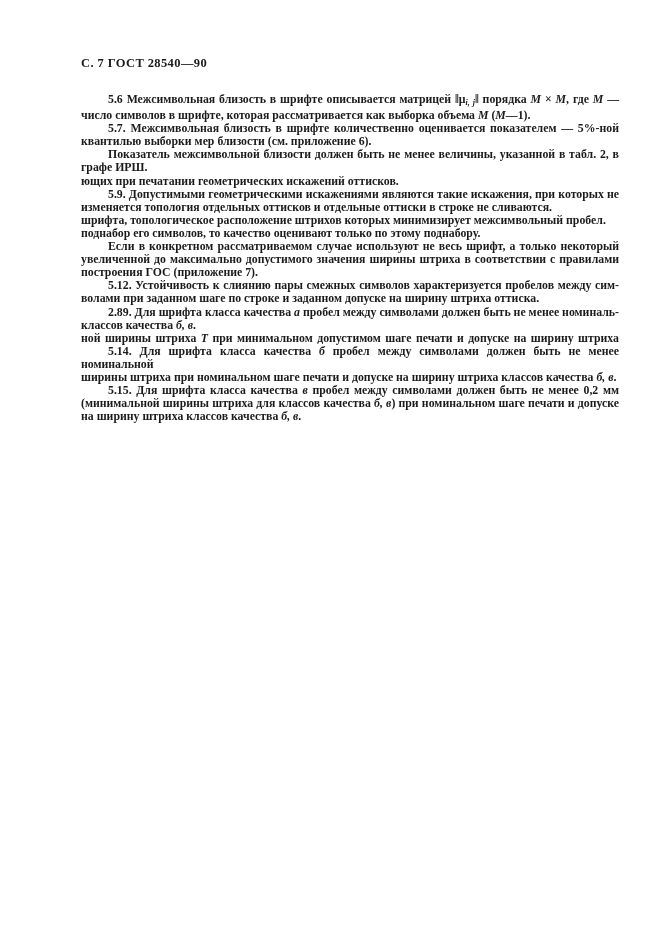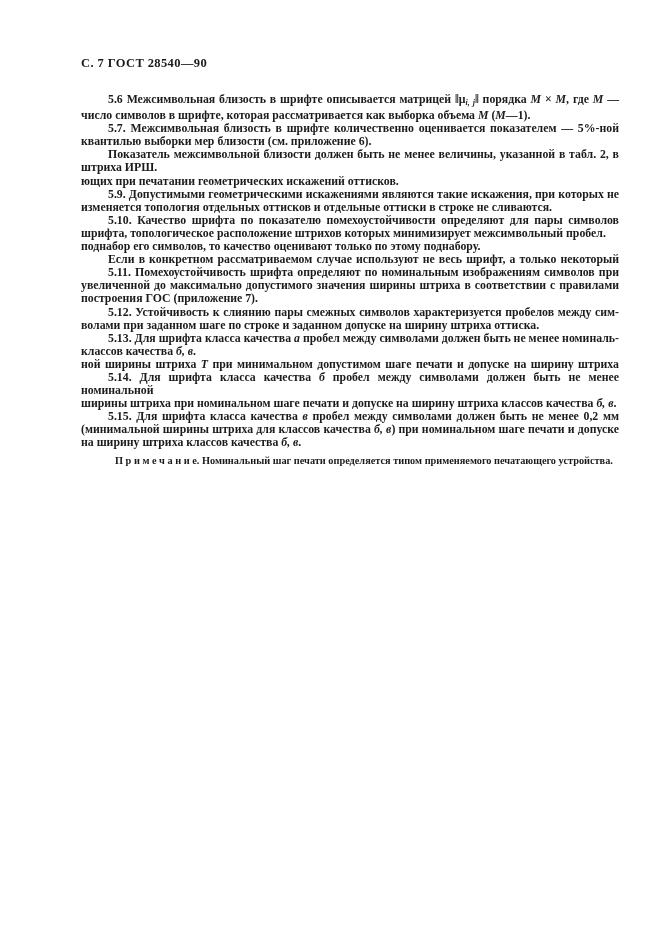--- a/index.html
+++ b/index.html
@@ -59,57 +59,52 @@
       <div class="para">
         <div class="line indent just"><span class="seg">5.6  Межсимвольная близость в шрифте описывается матрицей ‖μ</span><span class="seg sub">i, j</span><span class="seg">‖ порядка </span><span class="seg i">М</span><span class="seg"> × </span><span class="seg i">М</span><span class="seg">, где </span><span class="seg i">М</span><span class="seg"> —</span></div>
         <div class="line"><span class="seg">число символов в шрифте, которая рассматривается как выборка объема </span><span class="seg i">М</span><span class="seg"> (</span><span class="seg i">М</span><span class="seg">—1).</span></div>
       </div>
       <div class="para">
         <div class="line indent just"><span class="seg">5.7. Межсимвольная близость в шрифте количественно оценивается показателем — 5%-ной</span></div>
         <div class="line"><span class="seg">квантилью выборки мер близости (см. приложение 6).</span></div>
       </div>
       <div class="para">
         <div class="line indent just"><span class="seg">Показатель межсимвольной близости должен быть не менее величины, указанной в табл. 2, в</span></div>
-        <div class="line"><span class="seg">штриха ИРШ.</span></div>
+        <div class="line"><span class="seg">графе ИРШ.</span></div>
       </div>
       <div class="para">
         <div class="line"><span class="seg">ющих при печатании геометрических искажений оттисков.</span></div>
       </div>
       <div class="para">
         <div class="line indent just"><span class="seg">5.9. Допустимыми геометрическими искажениями являются такие искажения, при которых не</span></div>
         <div class="line"><span class="seg">изменяется топология отдельных оттисков и отдельные оттиски в строке не сливаются.</span></div>
       </div>
       <div class="para">
-        <div class="line indent just"><span class="seg">5.10. Качество шрифта по показателю помехоустойчивости определяют для пары символов</span></div>
         <div class="line"><span class="seg">шрифта, топологическое расположение штрихов которых минимизирует межсимвольный пробел.</span></div>
       </div>
       <div class="para">
         <div class="line"><span class="seg">поднабор его символов, то качество оценивают только по этому поднабору.</span></div>
         <div class="line indent just"><span class="seg">Если в конкретном рассматриваемом случае используют не весь шрифт, а только некоторый</span></div>
       </div>
       <div class="para">
-        <div class="line indent just"><span class="seg">5.11. Помехоустойчивость шрифта определяют по номинальным изображениям символов при</span></div>
         <div class="line just"><span class="seg">увеличенной до максимально допустимого значения ширины штриха в соответствии с правилами</span></div>
         <div class="line"><span class="seg">построения ГОС (приложение 7).</span></div>
       </div>
       <div class="para">
         <div class="line indent just"><span class="seg">5.12. Устойчивость к слиянию пары смежных символов характеризуется пробелов между сим-</span></div>
         <div class="line"><span class="seg">волами при заданном шаге по строке и заданном допуске на ширину штриха оттиска.</span></div>
       </div>
       <div class="para">
-        <div class="line indent just"><span class="seg">5.13. Для шрифта класса качества </span><span class="seg i">а</span><span class="seg"> пробел между символами должен быть не менее номиналь-</span></div>
+        <div class="line indent just"><span class="seg">2.89. Для шрифта класса качества </span><span class="seg i">а</span><span class="seg"> пробел между символами должен быть не менее номиналь-</span></div>
         <div class="line"><span class="seg">классов качества </span><span class="seg i">б, в</span><span class="seg">.</span></div>
         <div class="line just"><span class="seg">ной ширины штриха </span><span class="seg i">Т</span><span class="seg"> при минимальном допустимом шаге печати и допуске на ширину штриха</span></div>
       </div>
       <div class="para">
         <div class="line indent just"><span class="seg">5.14. Для шрифта класса качества </span><span class="seg i">б</span><span class="seg"> пробел между символами должен быть не менее номинальной</span></div>
         <div class="line"><span class="seg">ширины штриха при номинальном шаге печати и допуске на ширину штриха классов качества </span><span class="seg i">б, в</span><span class="seg">.</span></div>
       </div>
       <div class="para">
         <div class="line indent just"><span class="seg">5.15. Для шрифта класса качества </span><span class="seg i">в</span><span class="seg"> пробел между символами должен быть не менее 0,2 мм</span></div>
         <div class="line just"><span class="seg">(минимальной ширины штриха для классов качества </span><span class="seg i">б, в</span><span class="seg">) при номинальном шаге печати и допуске</span></div>
         <div class="line"><span class="seg">на ширину штриха классов качества </span><span class="seg i">б, в</span><span class="seg">.</span></div>
       </div>
-      <div class="para note">
-        <div class="line indent"><span class="seg">П р и м е ч а н и е. Номинальный шаг печати определяется типом применяемого печатающего устройства.</span></div>
-      </div>
     </div>
 </div>
 
 </body></html>

